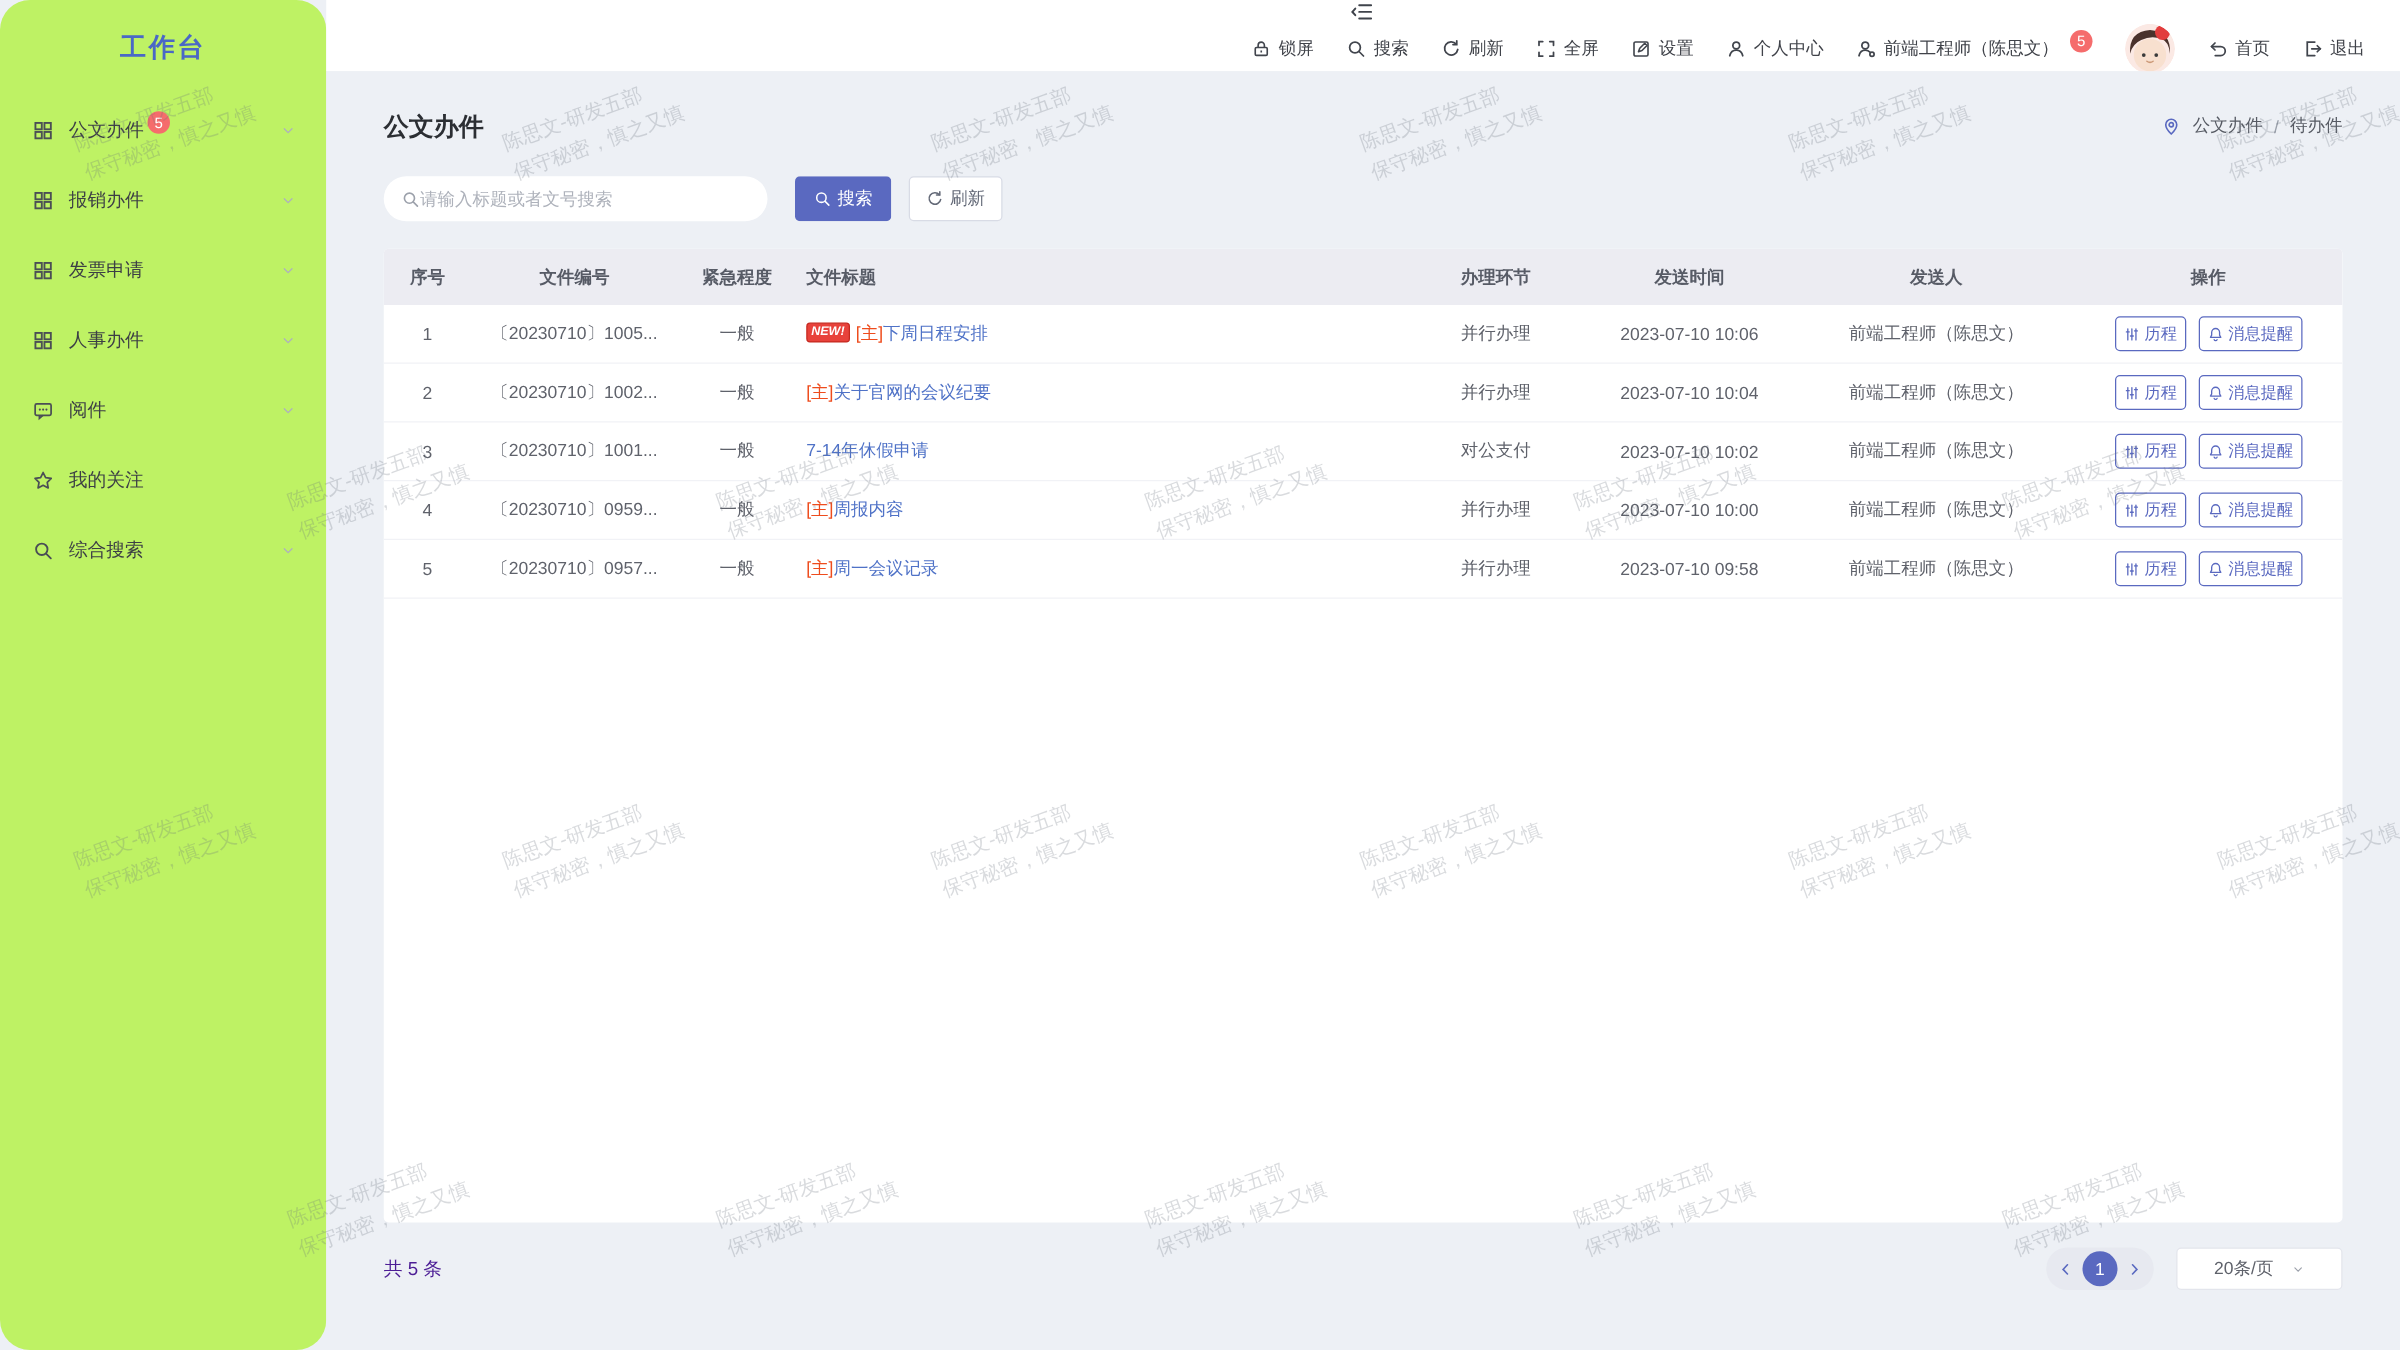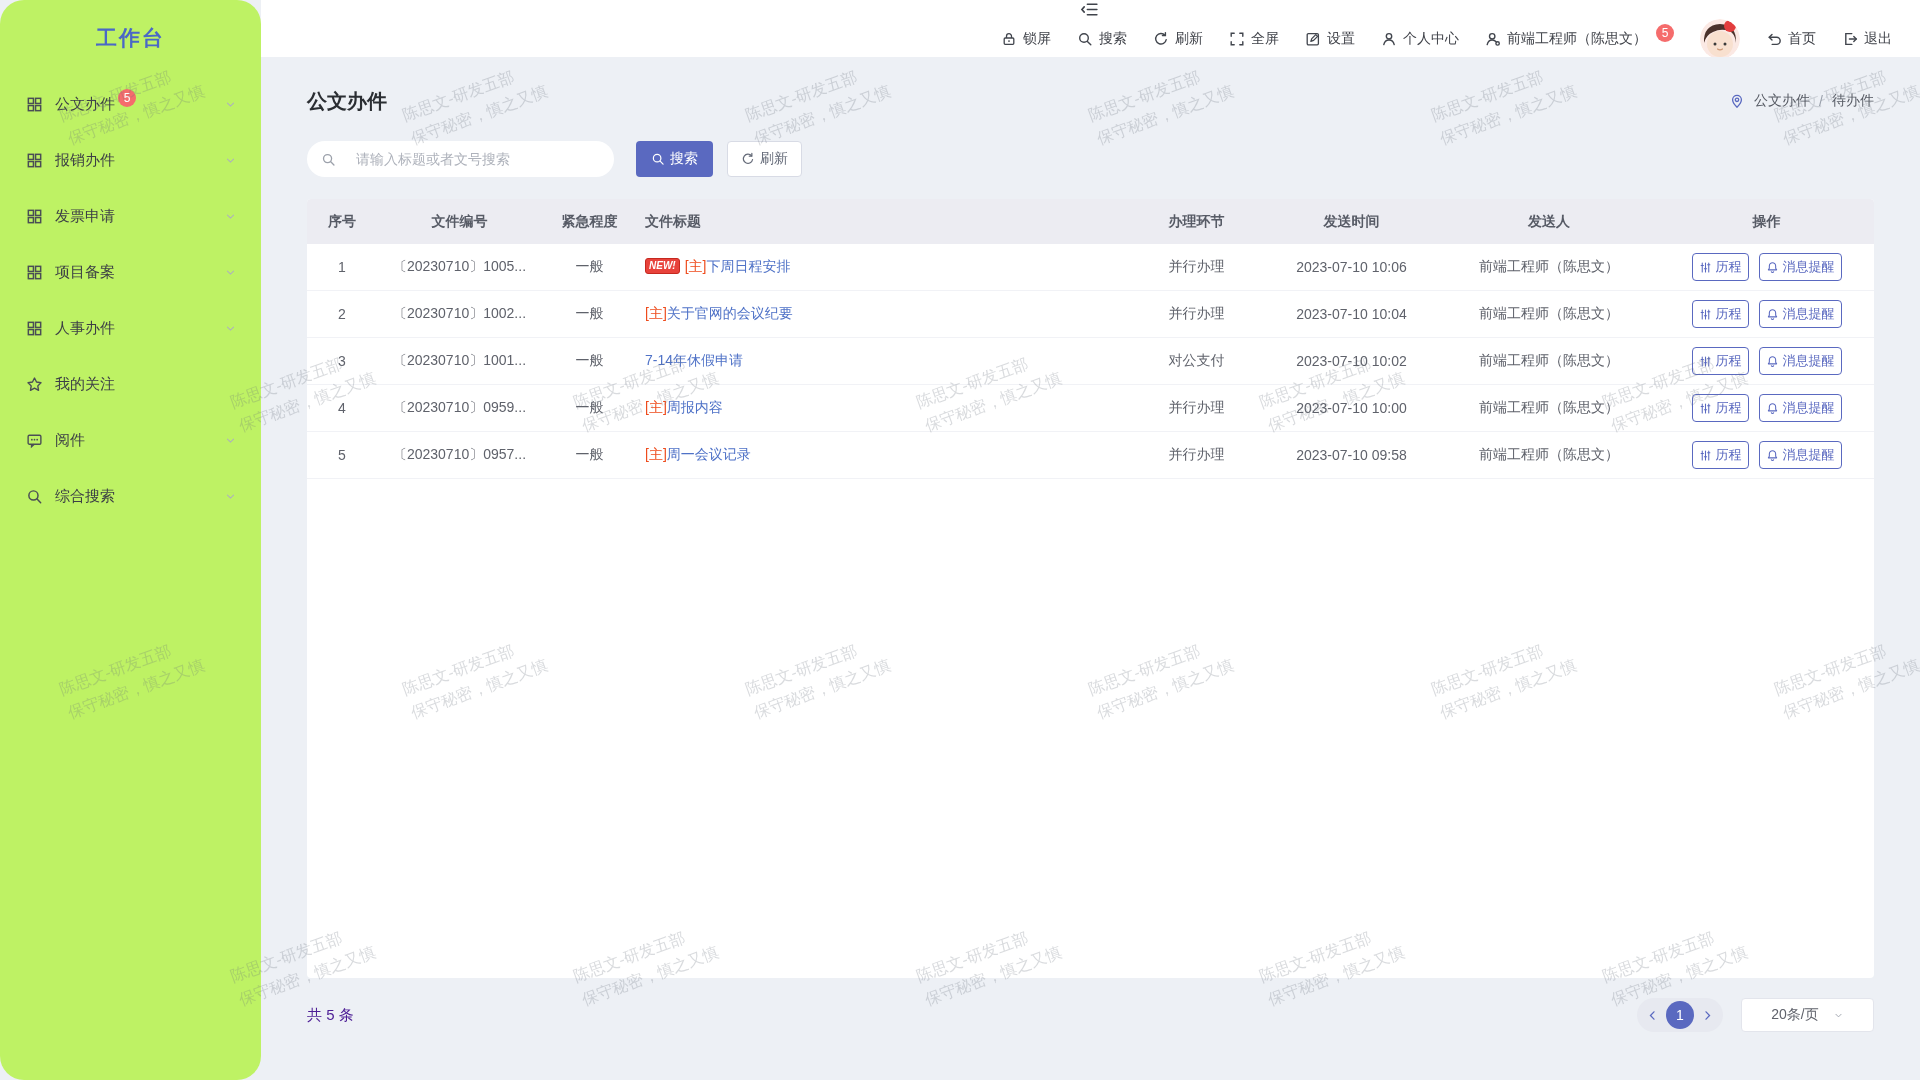--- a/index.html
+++ b/index.html
@@ -35,21 +35,21 @@
   
   .content { flex:1; background:#edf0f5; padding:0 46px; min-width:0; }
   .page-head { display:flex; align-items:center; margin-top:30px; height:28px; }
   .page-title { font-size:20px; font-weight:600; color:#2b2e33; }
   .breadcrumb { margin-left:auto; display:flex; align-items:center; gap:9px; font-size:14px; color:#565a63; }
   .breadcrumb .icon { width:16px; height:16px; color:var(--accent,#5a69c0); }
   .crumb-sep { color:#9aa0ab; }
 
   .toolbar { margin-top:26px; display:flex; align-items:center; }
   .search-box { width:307px; height:36px; background:#fff; border-radius:18px;
-                display:flex; align-items:center; padding:0 14px; gap:20px; }
+                display:flex; align-items:center; padding:0 14px; gap:0; }
   .search-box .icon { width:15px; height:15px; color:#9ca1ab; flex:0 0 15px; }
   .search-box input { border:none; outline:none; flex:1; font-size:14px; color:#45494f; background:transparent;
                       font-family:inherit; }
   .search-box input::placeholder { color:#aeb2bb; }
   .btn { display:inline-flex; align-items:center; gap:5px; height:36px; border-radius:4px;
          font-size:14px; cursor:pointer; border:1px solid transparent; font-family:inherit; }
   .btn .icon { width:14px; height:14px; }
   .btn-search { margin-left:22px; padding:0 14px; background:var(--accent,#5a69c0); color:#fff; }
   .btn-refresh { margin-left:14px; padding:0 13px; background:#fff; border-color:#d8dbe5; color:#636977; }
 
@@ -165,52 +165,26 @@
           <span class="icon mi">
             <svg viewBox="0 0 16 16">
               <g fill="none" stroke="currentColor" stroke-width="1.4">
                 <rect x="2.2" y="2.2" width="4.8" height="4.8"></rect>
                 <rect x="9" y="2.2" width="4.8" height="4.8"></rect>
                 <rect x="2.2" y="9" width="4.8" height="4.8"></rect>
                 <rect x="9" y="9" width="4.8" height="4.8"></rect>
               </g>
             </svg>
           </span>
-          <span>项目备案</span>
-          <span class="icon chev">
-            <svg viewBox="0 0 16 16">
-              <path fill="none" stroke="currentColor" stroke-width="1.3" stroke-linecap="round" d="M4.2 6.2L8 10l3.8-3.8"></path>
-            </svg>
-          </span>
-        </div>
-        <div class="menu-item">
-          <span class="icon mi">
-            <svg viewBox="0 0 16 16">
-              <g fill="none" stroke="currentColor" stroke-width="1.4">
-                <rect x="2.2" y="2.2" width="4.8" height="4.8"></rect>
-                <rect x="9" y="2.2" width="4.8" height="4.8"></rect>
-                <rect x="2.2" y="9" width="4.8" height="4.8"></rect>
-                <rect x="9" y="9" width="4.8" height="4.8"></rect>
-              </g>
-            </svg>
-          </span>
           <span>人事办件</span>
           <span class="icon chev">
             <svg viewBox="0 0 16 16">
               <path fill="none" stroke="currentColor" stroke-width="1.3" stroke-linecap="round" d="M4.2 6.2L8 10l3.8-3.8"></path>
             </svg>
           </span>
-        </div>
-        <div class="menu-item">
-          <span class="icon mi">
-            <svg viewBox="0 0 16 16">
-              <path fill="none" stroke="currentColor" stroke-width="1.3" stroke-linejoin="round" d="M8 1.9l1.9 3.8 4.2.6-3 3 .7 4.2L8 11.5l-3.8 2 .7-4.2-3-3 4.2-.6z"></path>
-            </svg>
-          </span>
-          <span>我的关注</span>
         </div>
         <div class="menu-item">
           <span class="icon mi">
             <svg viewBox="0 0 16 16">
               <g fill="none" stroke="currentColor" stroke-width="1.3">
                 <rect x="2" y="3" width="12" height="8.5" rx="1.2"></rect>
                 <path d="M5.2 11.5v2.3l2.6-2.3"></path>
               </g>
               <g fill="currentColor">
                 <circle cx="5.5" cy="7.2" r=".8"></circle>
@@ -218,20 +192,28 @@
                 <circle cx="10.5" cy="7.2" r=".8"></circle>
               </g>
             </svg>
           </span>
           <span>阅件</span>
           <span class="icon chev">
             <svg viewBox="0 0 16 16">
               <path fill="none" stroke="currentColor" stroke-width="1.3" stroke-linecap="round" d="M4.2 6.2L8 10l3.8-3.8"></path>
             </svg>
           </span>
+        </div>
+        <div class="menu-item">
+          <span class="icon mi">
+            <svg viewBox="0 0 16 16">
+              <path fill="none" stroke="currentColor" stroke-width="1.3" stroke-linejoin="round" d="M8 1.9l1.9 3.8 4.2.6-3 3 .7 4.2L8 11.5l-3.8 2 .7-4.2-3-3 4.2-.6z"></path>
+            </svg>
+          </span>
+          <span>我的关注</span>
         </div>
         <div class="menu-item">
           <span class="icon mi">
             <svg viewBox="0 0 16 16">
               <g fill="none" stroke="currentColor" stroke-width="1.4" stroke-linecap="round">
                 <circle cx="7" cy="7" r="4.3"></circle>
                 <line x1="10.4" y1="10.4" x2="13.8" y2="13.8"></line>
               </g>
             </svg>
           </span>

